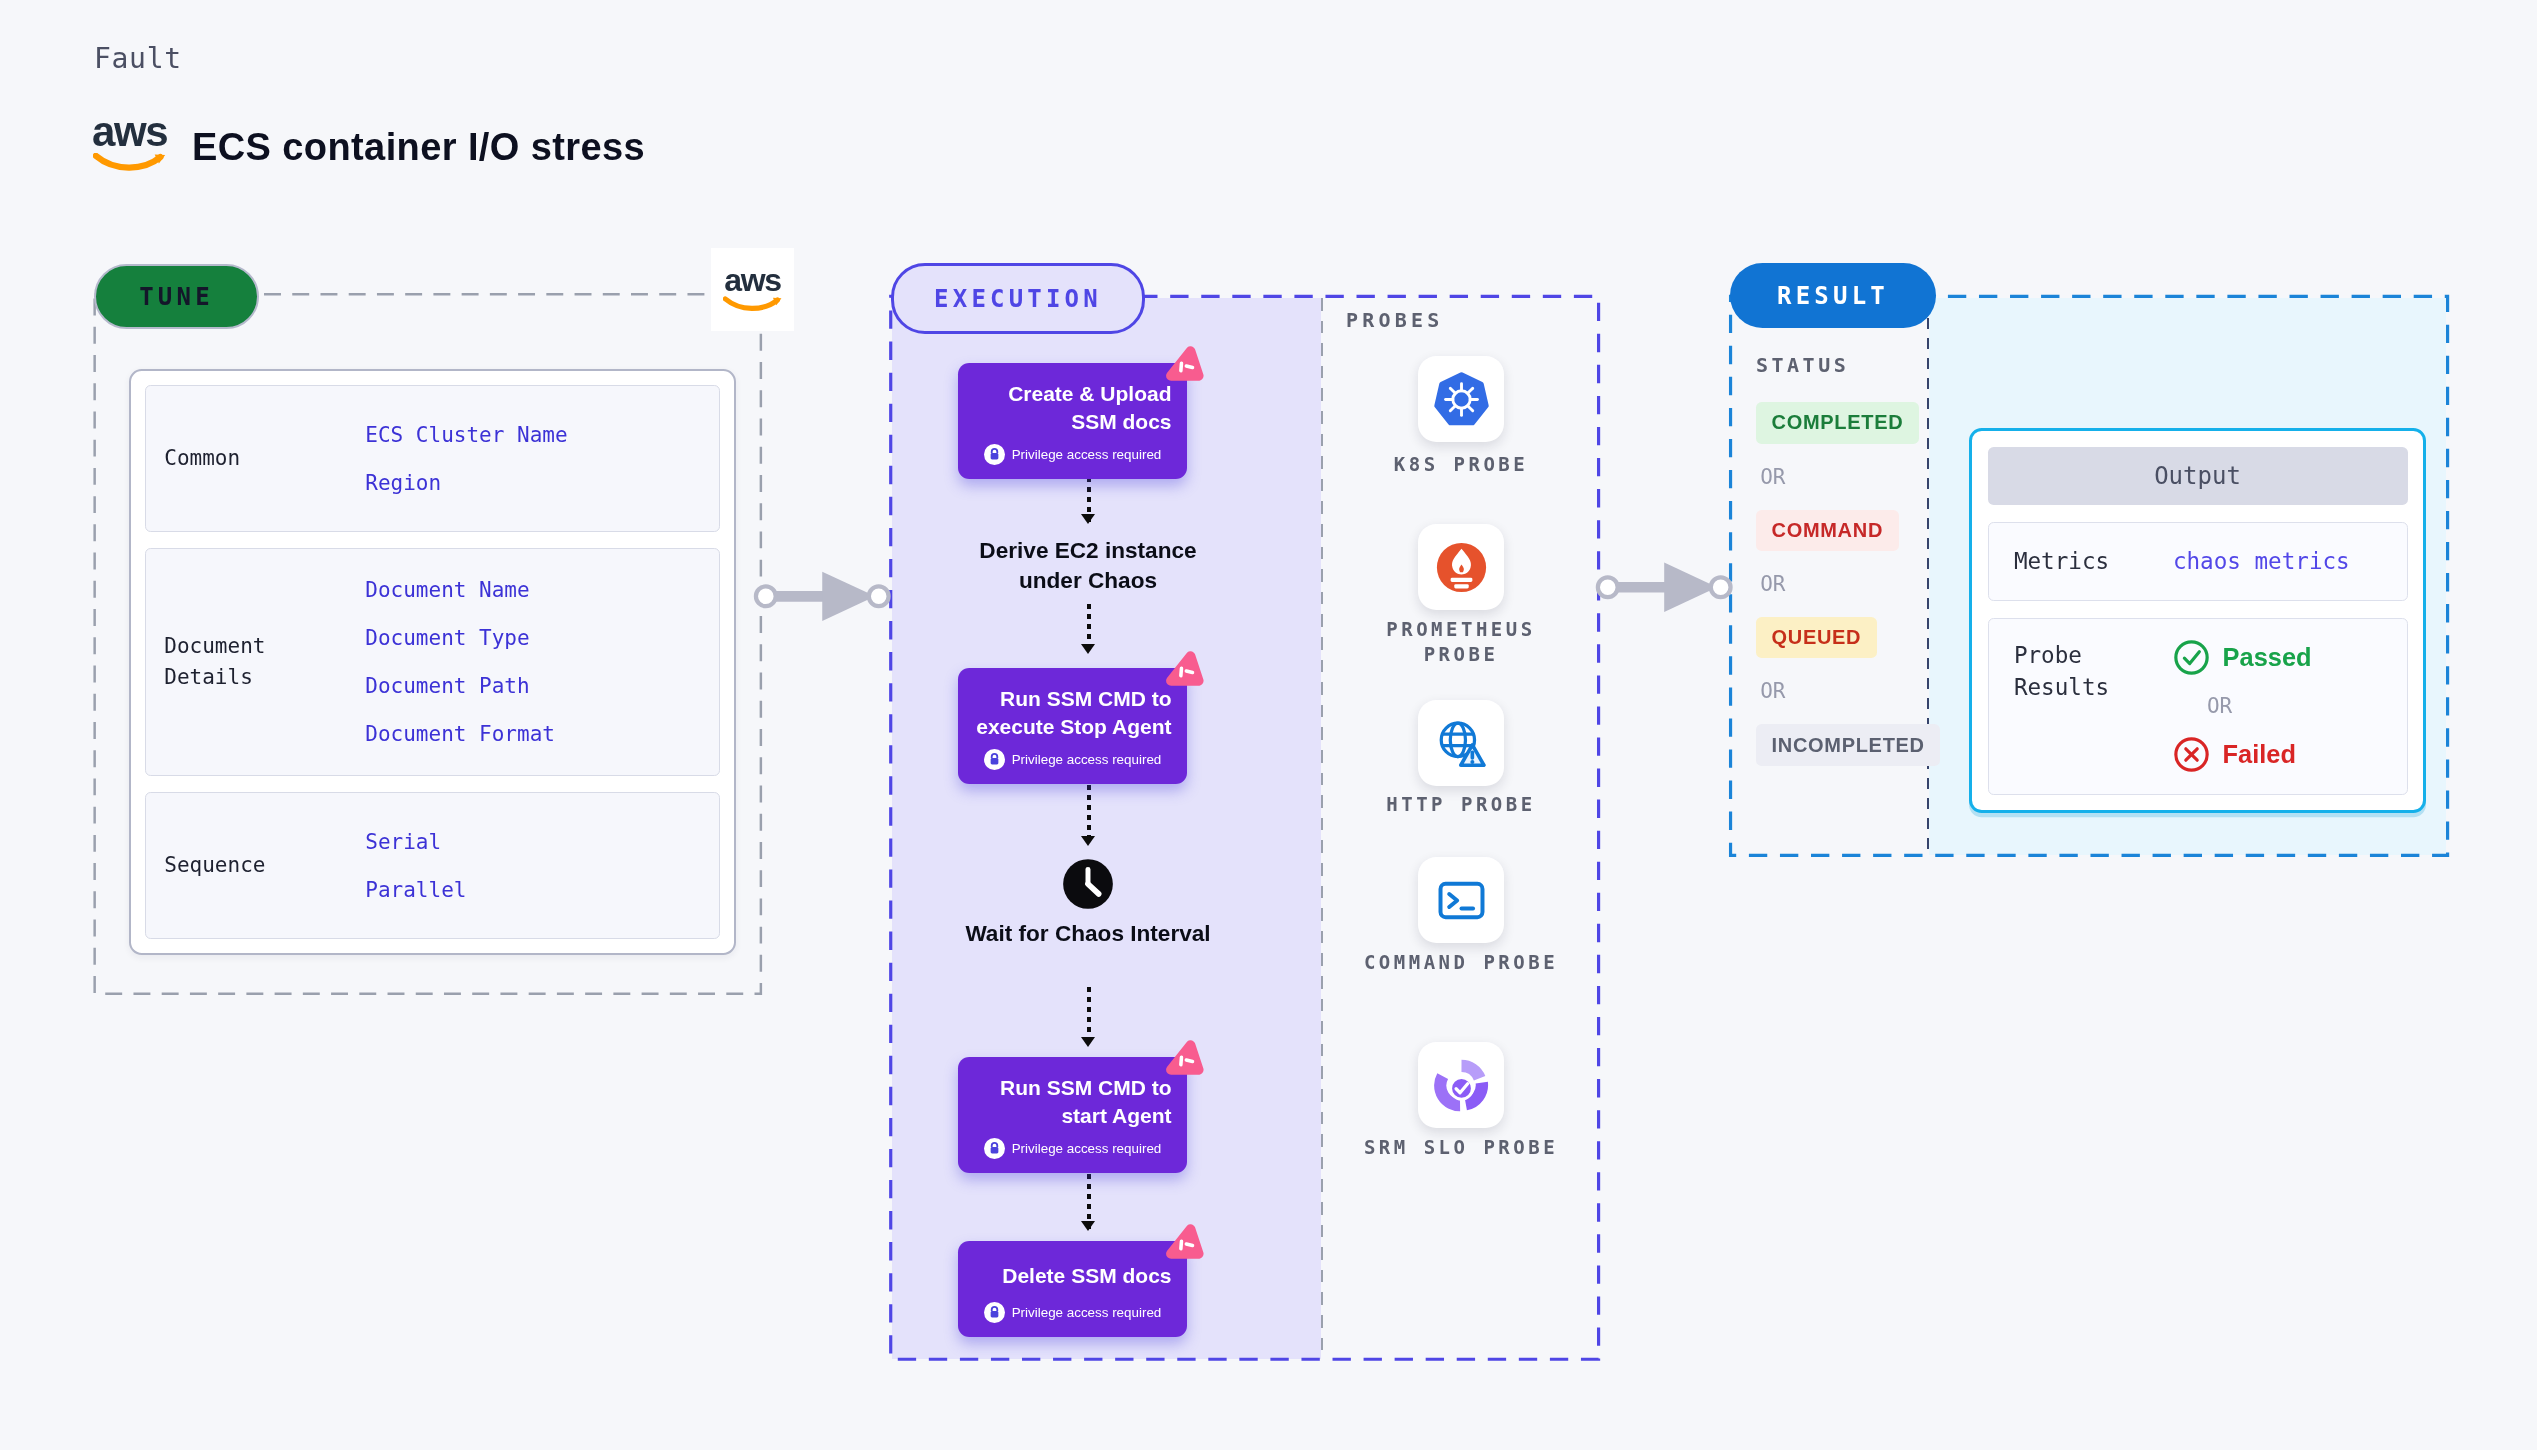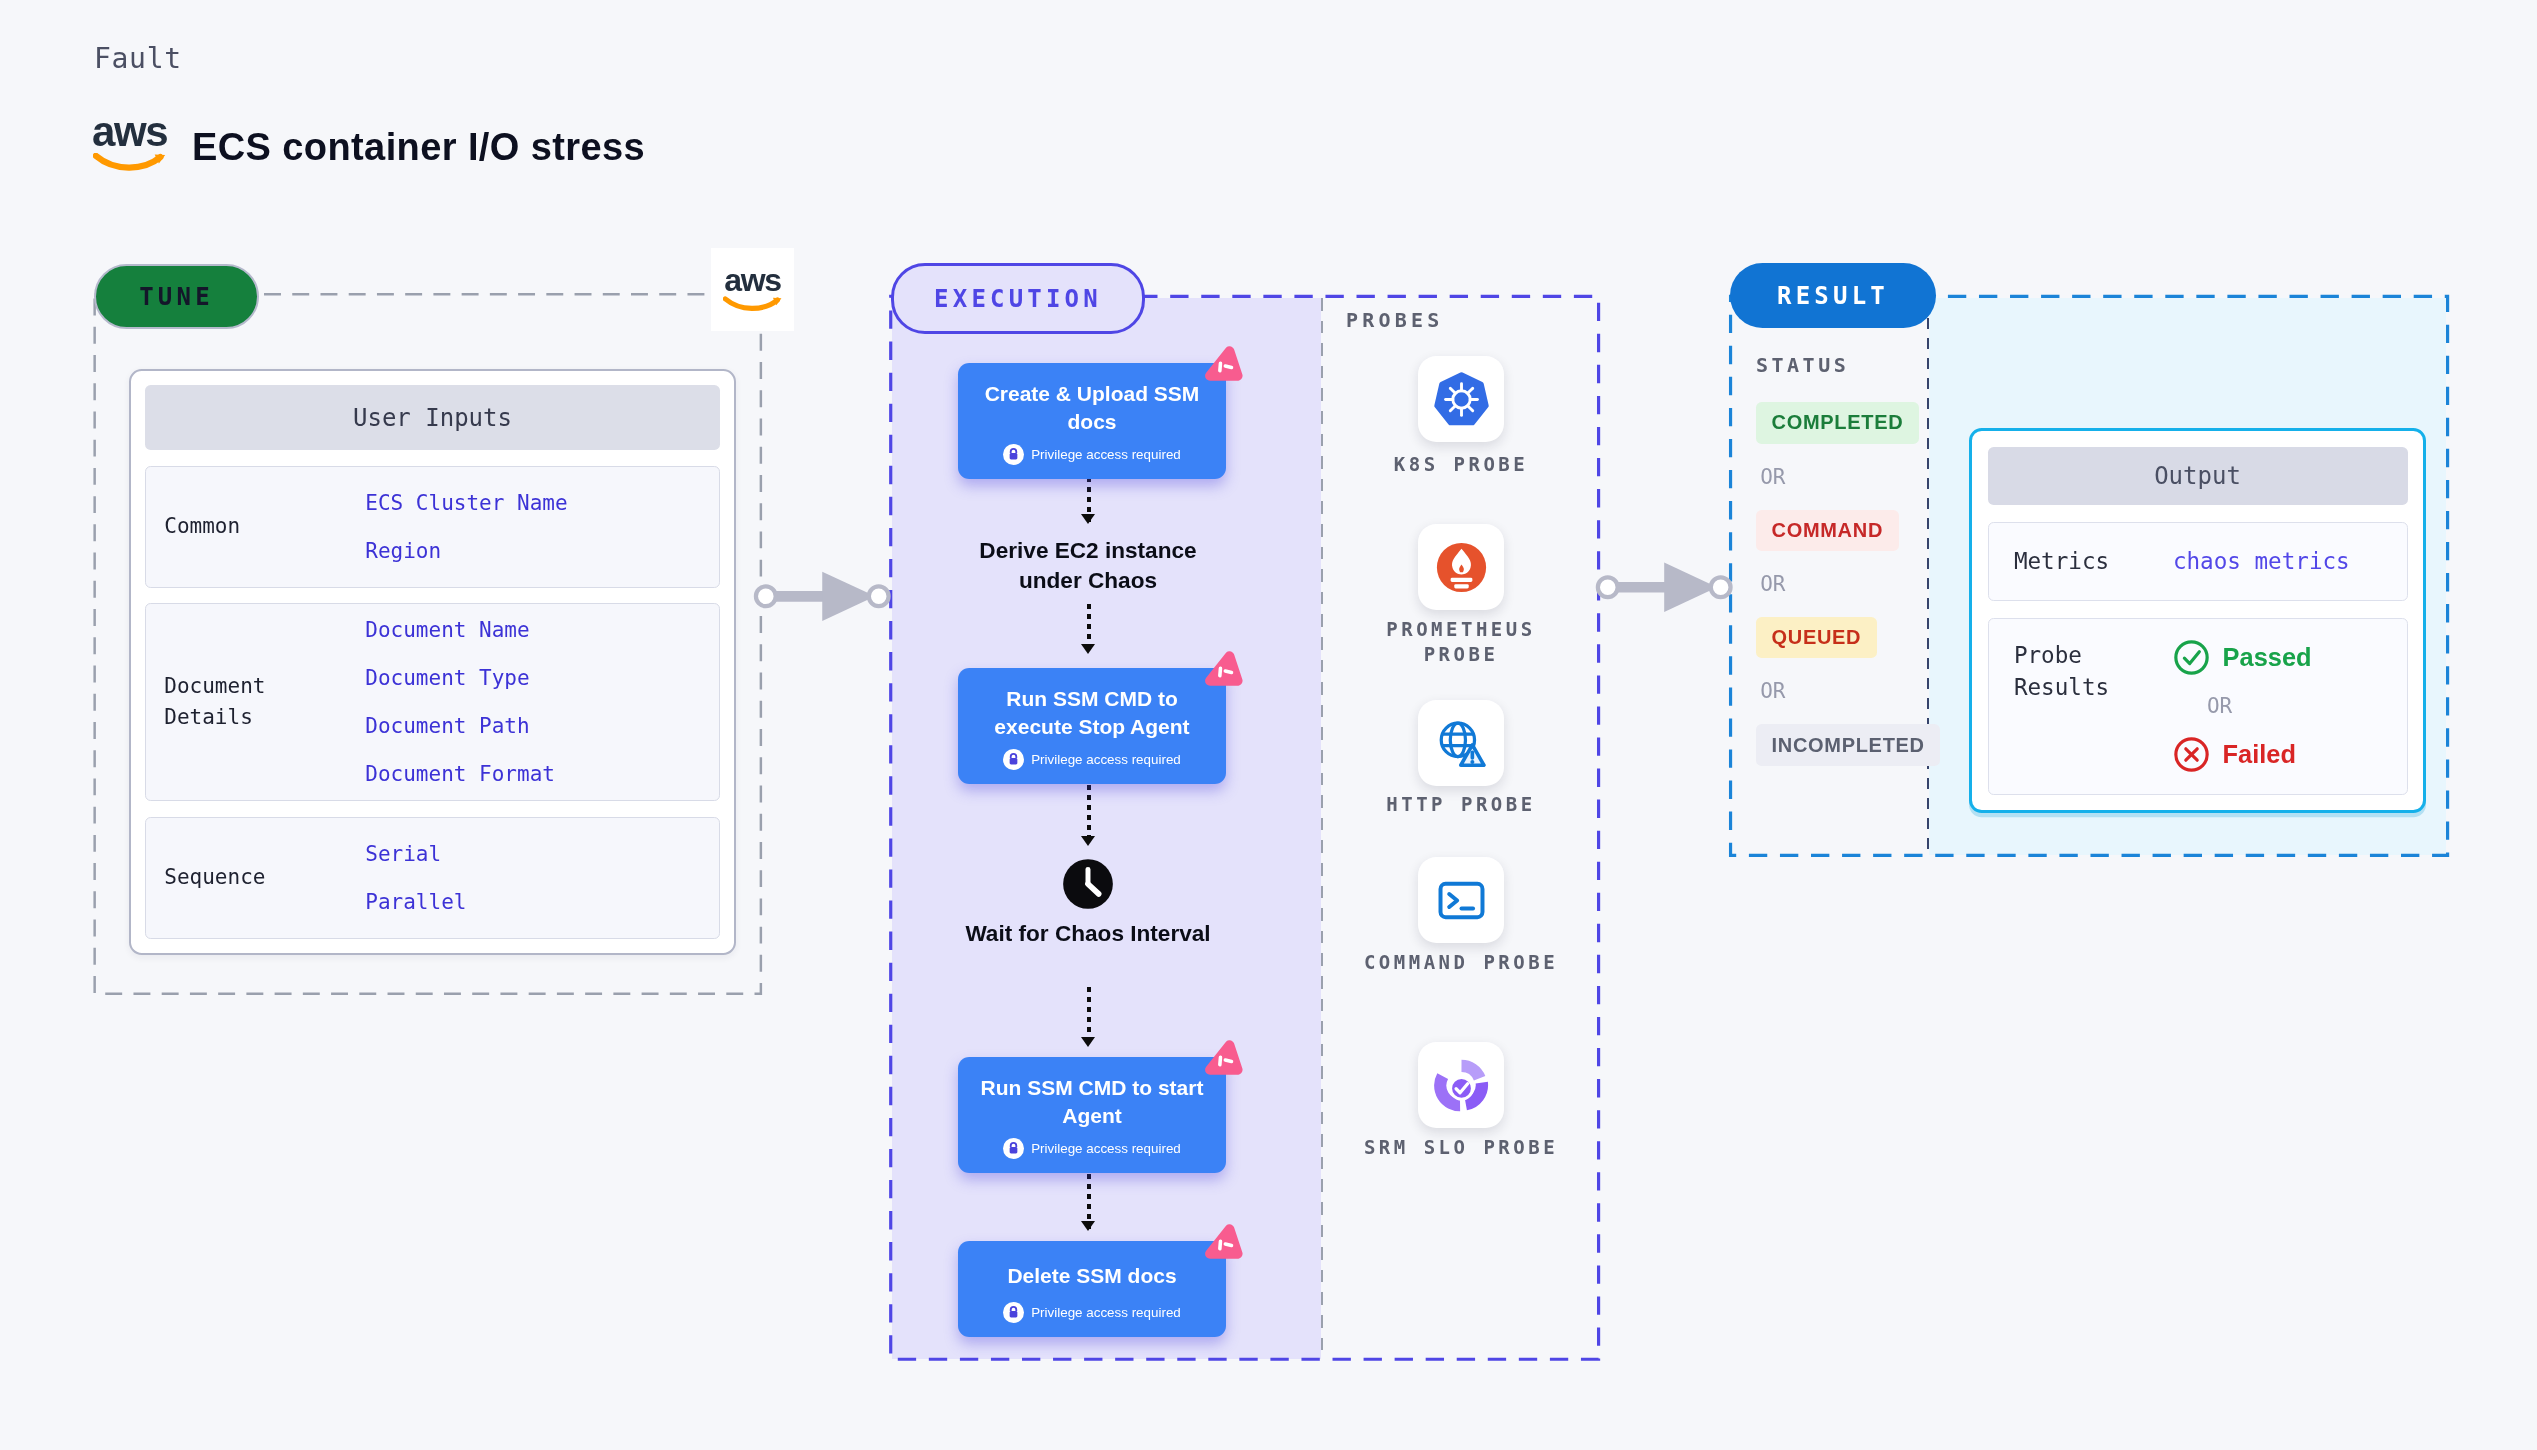--- a/index.html
+++ b/index.html
@@ -46,22 +46,22 @@
   .ui-header{height:65px;background:#dcdee8;border-radius:5.6px;display:flex;
         align-items:center;justify-content:center;font-size:24px;color:#363a4d;flex:none;}
   .ui-row{background:#f6f7fc;border:1.4px solid #d8dbe7;border-radius:5.6px;flex:1;
         display:grid;grid-template-columns:201px 1fr;align-items:center;
         padding:14px 0 14px 18.3px;box-sizing:border-box;}
   .ui-row-label{font-size:21px;color:#1e2130;line-height:31px;width:155px;}
   .ui-values{display:flex;flex-direction:column;gap:24px;}
   .ui-value{font-size:21px;color:#3c32d6;line-height:24px;}
 
   
-  .step-box{left:958px;width:268px;background:#3b82f6;border-radius:11.3px;
-        color:#fff;text-align:center;padding:17px 15.5px 14px 15.5px;box-sizing:border-box;
+  .step-box{left:958px;width:229px;background:#6d28d9;border-radius:11.3px;
+        color:#fff;text-align:right;padding:17px 15.5px 14px 15.5px;box-sizing:border-box;
         box-shadow:0 7px 14px rgba(75,67,220,.35);z-index:3;}
   .step-title{font-size:21px;font-weight:700;line-height:27.5px;}
   .lock-row{display:flex;align-items:center;justify-content:center;gap:7px;margin-top:8.5px;}
   .lock-row span{font-size:13.4px;font-weight:400;}
   .ribbon{position:absolute;right:-18.3px;top:-18.3px;width:47px;height:44px;}
   .flow-text{left:961px;width:254px;text-align:center;font-size:22.6px;font-weight:700;
         color:#0b0d17;line-height:30px;z-index:3;}
   .dot-arrow{width:3.5px;z-index:2;
         background:repeating-linear-gradient(180deg,#0c0c0c 0 5px,transparent 5px 10px);}
   .dot-arrow::after{content:"";position:absolute;left:-6.4px;bottom:-8.5px;border:7.8px solid transparent;
@@ -156,21 +156,20 @@
     <div class="aws-logo">
       <div class="aws-word">aws</div>
       <svg width="59" height="18.3" viewBox="0 0 104 30">
         <path d="M4 4 C30 26 72 26 96 6" fill="none" stroke="#ff9900" stroke-width="9" stroke-linecap="round"></path>
         <polygon points="88,2 103,3 94,15" fill="#ff9900"></polygon>
       </svg>
     </div>
   </div>
 
   <div class="abs ui-card">
-    <div class="ui-header mono">User Inputs</div>
 
     <div class="ui-row">
       <div class="ui-row-label mono">Common</div>
       <div class="ui-values">
         <div class="ui-value mono">ECS Cluster Name</div>
         <div class="ui-value mono">Region</div>
       </div>
     </div>
 
     <div class="ui-row" style="flex:1.7;">

